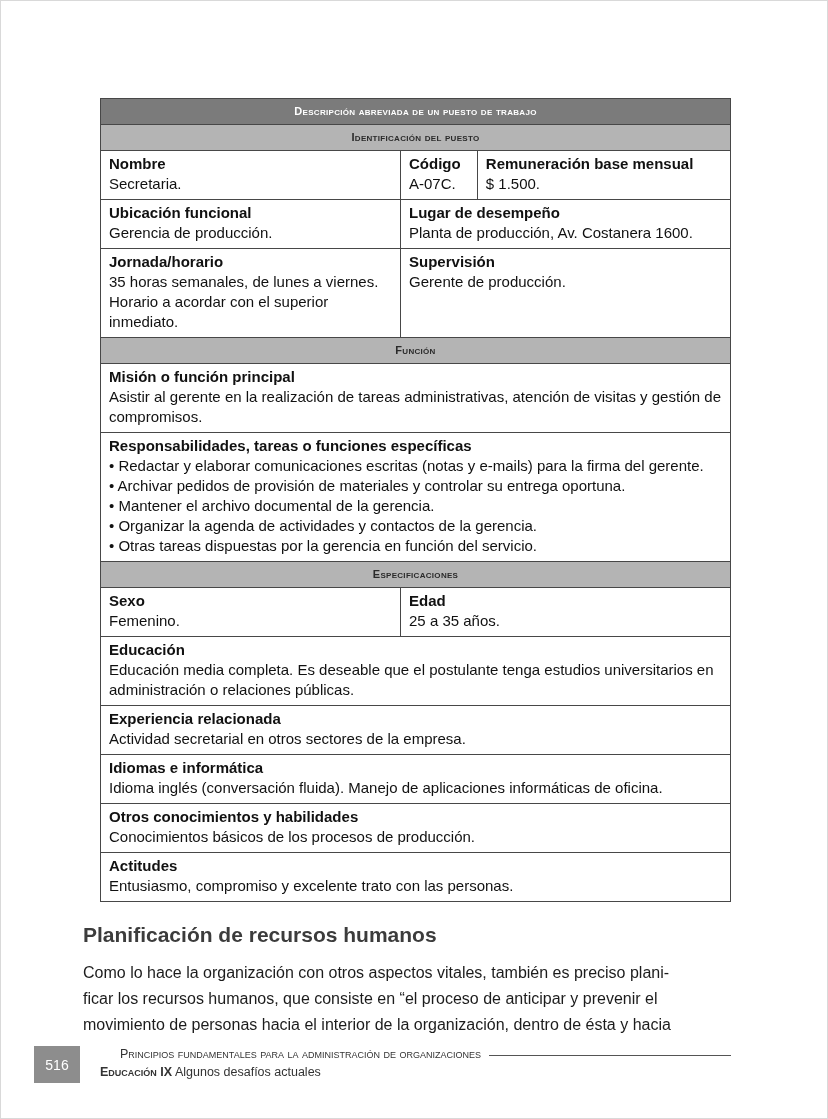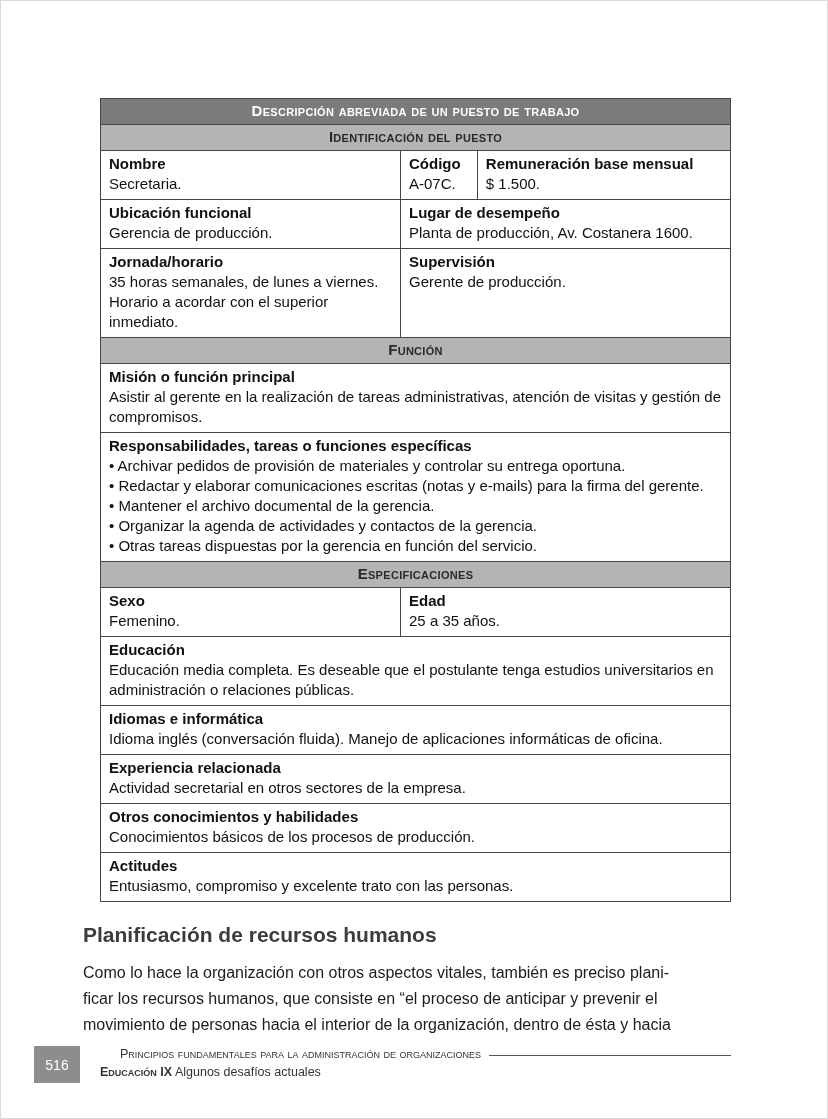--- a/index.html
+++ b/index.html
@@ -2,21 +2,21 @@
 <html><head>
 <meta charset="utf-8">
 <style>
   * { margin:0; padding:0; box-sizing:border-box; }
   html,body { width:828px; height:1119px; }
   body { font-family:"Liberation Sans", sans-serif; background:#f2f2f2; }
   .page { position:absolute; left:0; top:0; width:828px; height:1119px; background:#ffffff; border:1px solid #d9d9d9; overflow:hidden; }
 
   
   .doc-table { position:absolute; left:99px; top:97px; width:631px; border:1px solid #474747; background:#fff; }
-  .bar { padding:3px 6px 4px; text-align:center; font-weight:bold; font-variant:small-caps; font-size:15px; line-height:18px; letter-spacing:.3px; border-bottom:1px solid #474747; }
+  .bar { padding:3px 6px 4px; text-align:center; font-weight:bold; font-variant:small-caps; font-size:11px; line-height:18px; letter-spacing:.3px; border-bottom:1px solid #474747; }
   .bar-dark  { background:#7b7b7b; color:#ffffff; }
   .bar-light { background:#b4b4b4; color:#2a2a2a; }
   .t-row { display:grid; border-bottom:1px solid #474747; }
   .t-row.last { border-bottom:none; }
   .cols-3 { grid-template-columns: 301fr 77fr 253fr; }
   .cols-2 { grid-template-columns: 301fr 330fr; }
   .cols-1 { grid-template-columns: 1fr; }
   .cell { padding:3px 8px 5px; border-right:1px solid #474747; }
   .cell:last-child { border-right:none; }
   .lbl { font-weight:bold; font-size:15px; line-height:20px; color:#111111; }
@@ -89,22 +89,22 @@
     <div class="t-row cols-1">
       <div class="cell">
         <div class="lbl">Misión o función principal</div>
         <div class="val">Asistir al gerente en la realización de tareas administrativas, atención de visitas y gestión de compromisos.</div>
       </div>
     </div>
 
     <div class="t-row cols-1">
       <div class="cell">
         <div class="lbl">Responsabilidades, tareas o funciones específicas</div>
+        <div class="bullet">• Redactar y elaborar comunicaciones escritas (notas y e-mails) para la firma del gerente.</div>
         <div class="bullet">• Archivar pedidos de provisión de materiales y controlar su entrega oportuna.</div>
-        <div class="bullet">• Redactar y elaborar comunicaciones escritas (notas y e-mails) para la firma del gerente.</div>
         <div class="bullet">• Mantener el archivo documental de la gerencia.</div>
         <div class="bullet">• Organizar la agenda de actividades y contactos de la gerencia.</div>
         <div class="bullet">• Otras tareas dispuestas por la gerencia en función del servicio.</div>
       </div>
     </div>
 
     <div class="bar bar-light">Especificaciones</div>
 
     <div class="t-row cols-2">
       <div class="cell">
@@ -119,29 +119,29 @@
 
     <div class="t-row cols-1">
       <div class="cell">
         <div class="lbl">Educación</div>
         <div class="val">Educación media completa. Es deseable que el postulante tenga estudios universitarios en administración o relaciones públicas.</div>
       </div>
     </div>
 
     <div class="t-row cols-1">
       <div class="cell">
-        <div class="lbl">Idiomas e informática</div>
-        <div class="val">Idioma inglés (conversación fluida). Manejo de aplicaciones informáticas de oficina.</div>
+        <div class="lbl">Experiencia relacionada</div>
+        <div class="val">Actividad secretarial en otros sectores de la empresa.</div>
       </div>
     </div>
 
     <div class="t-row cols-1">
       <div class="cell">
-        <div class="lbl">Experiencia relacionada</div>
-        <div class="val">Actividad secretarial en otros sectores de la empresa.</div>
+        <div class="lbl">Idiomas e informática</div>
+        <div class="val">Idioma inglés (conversación fluida). Manejo de aplicaciones informáticas de oficina.</div>
       </div>
     </div>
 
     <div class="t-row cols-1">
       <div class="cell">
         <div class="lbl">Otros conocimientos y habilidades</div>
         <div class="val">Conocimientos básicos de los procesos de producción.</div>
       </div>
     </div>
 

